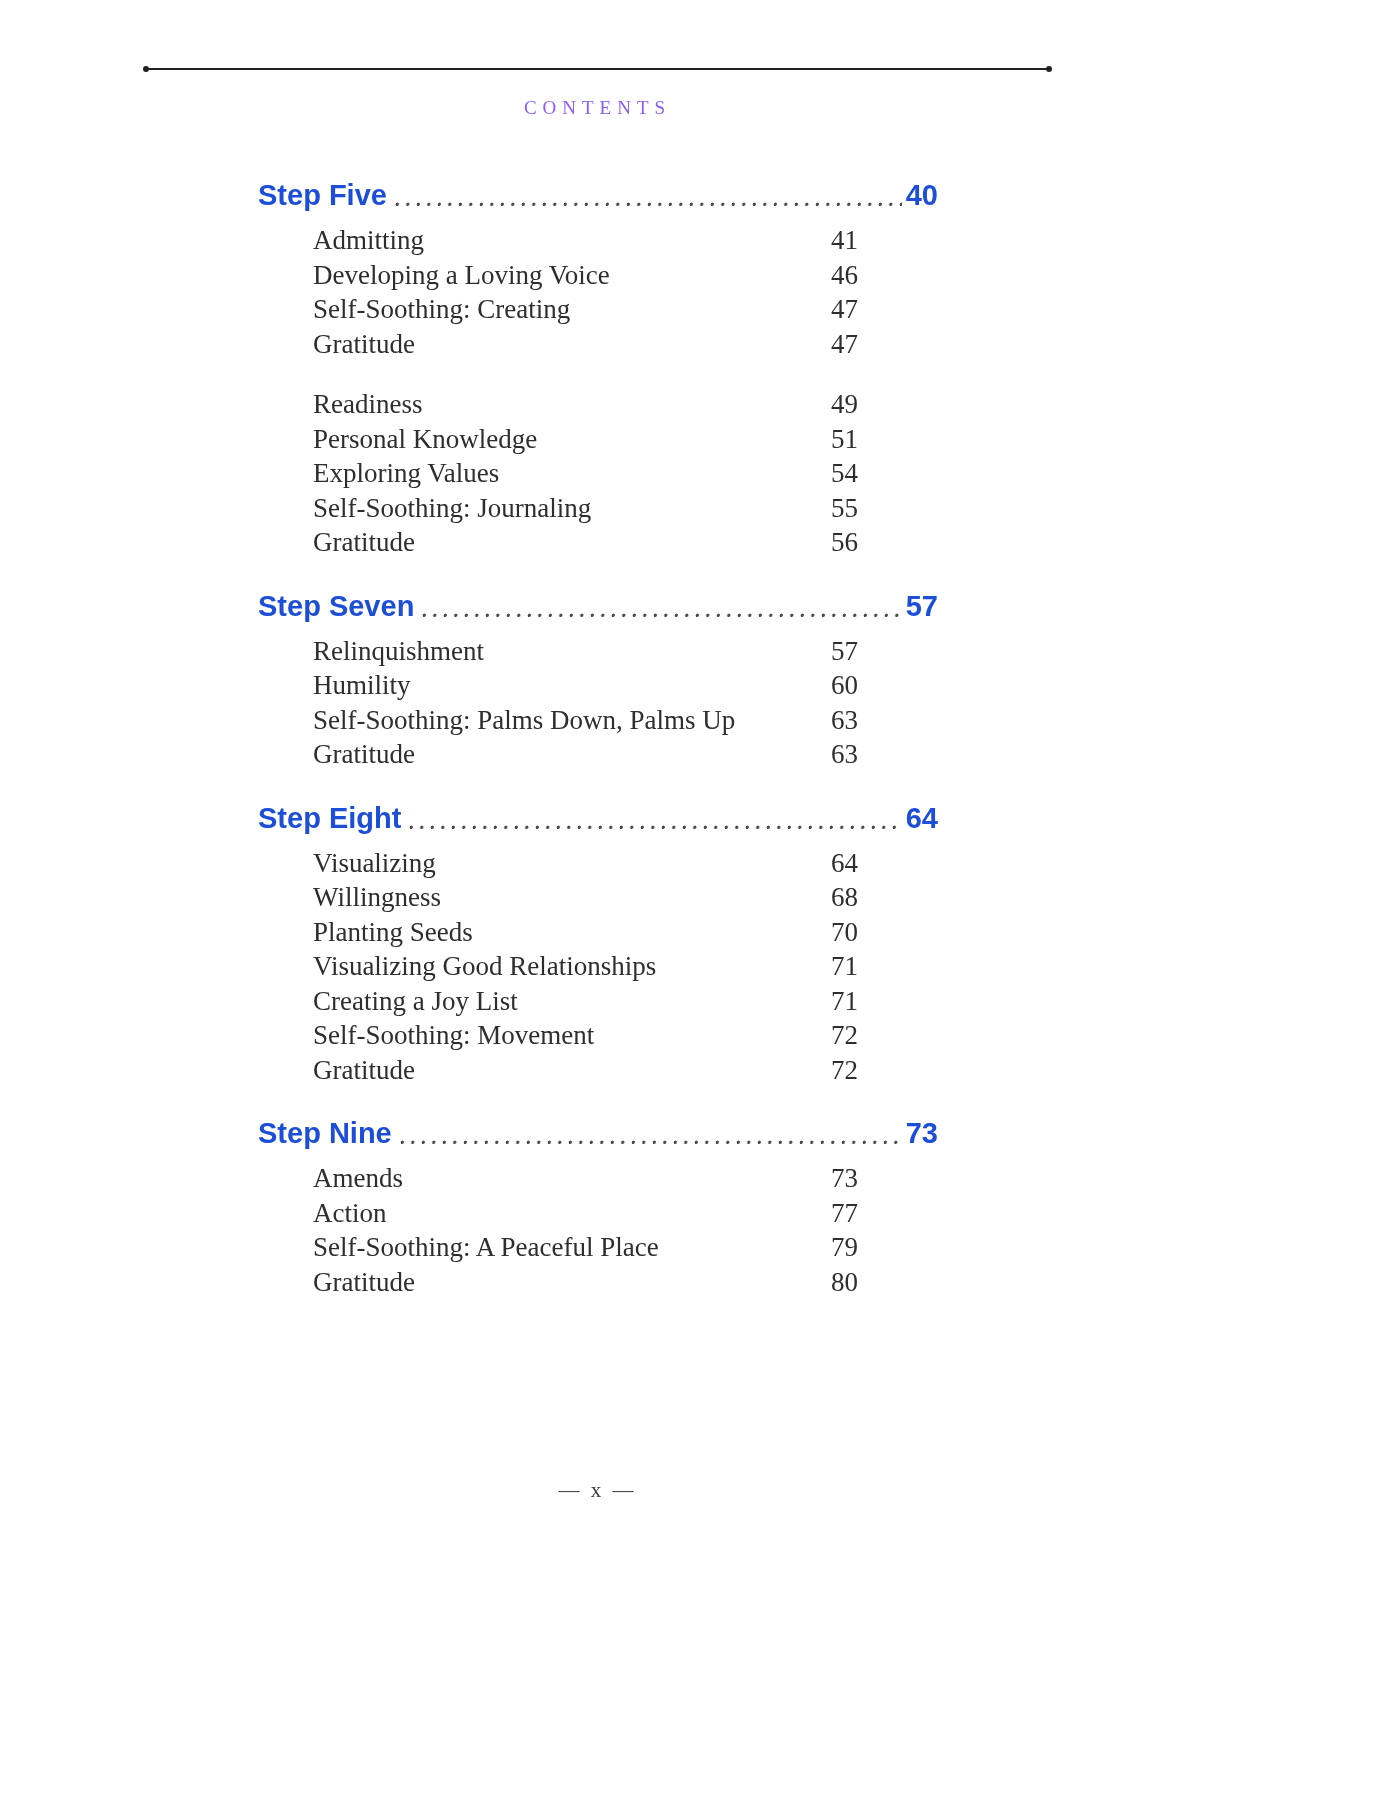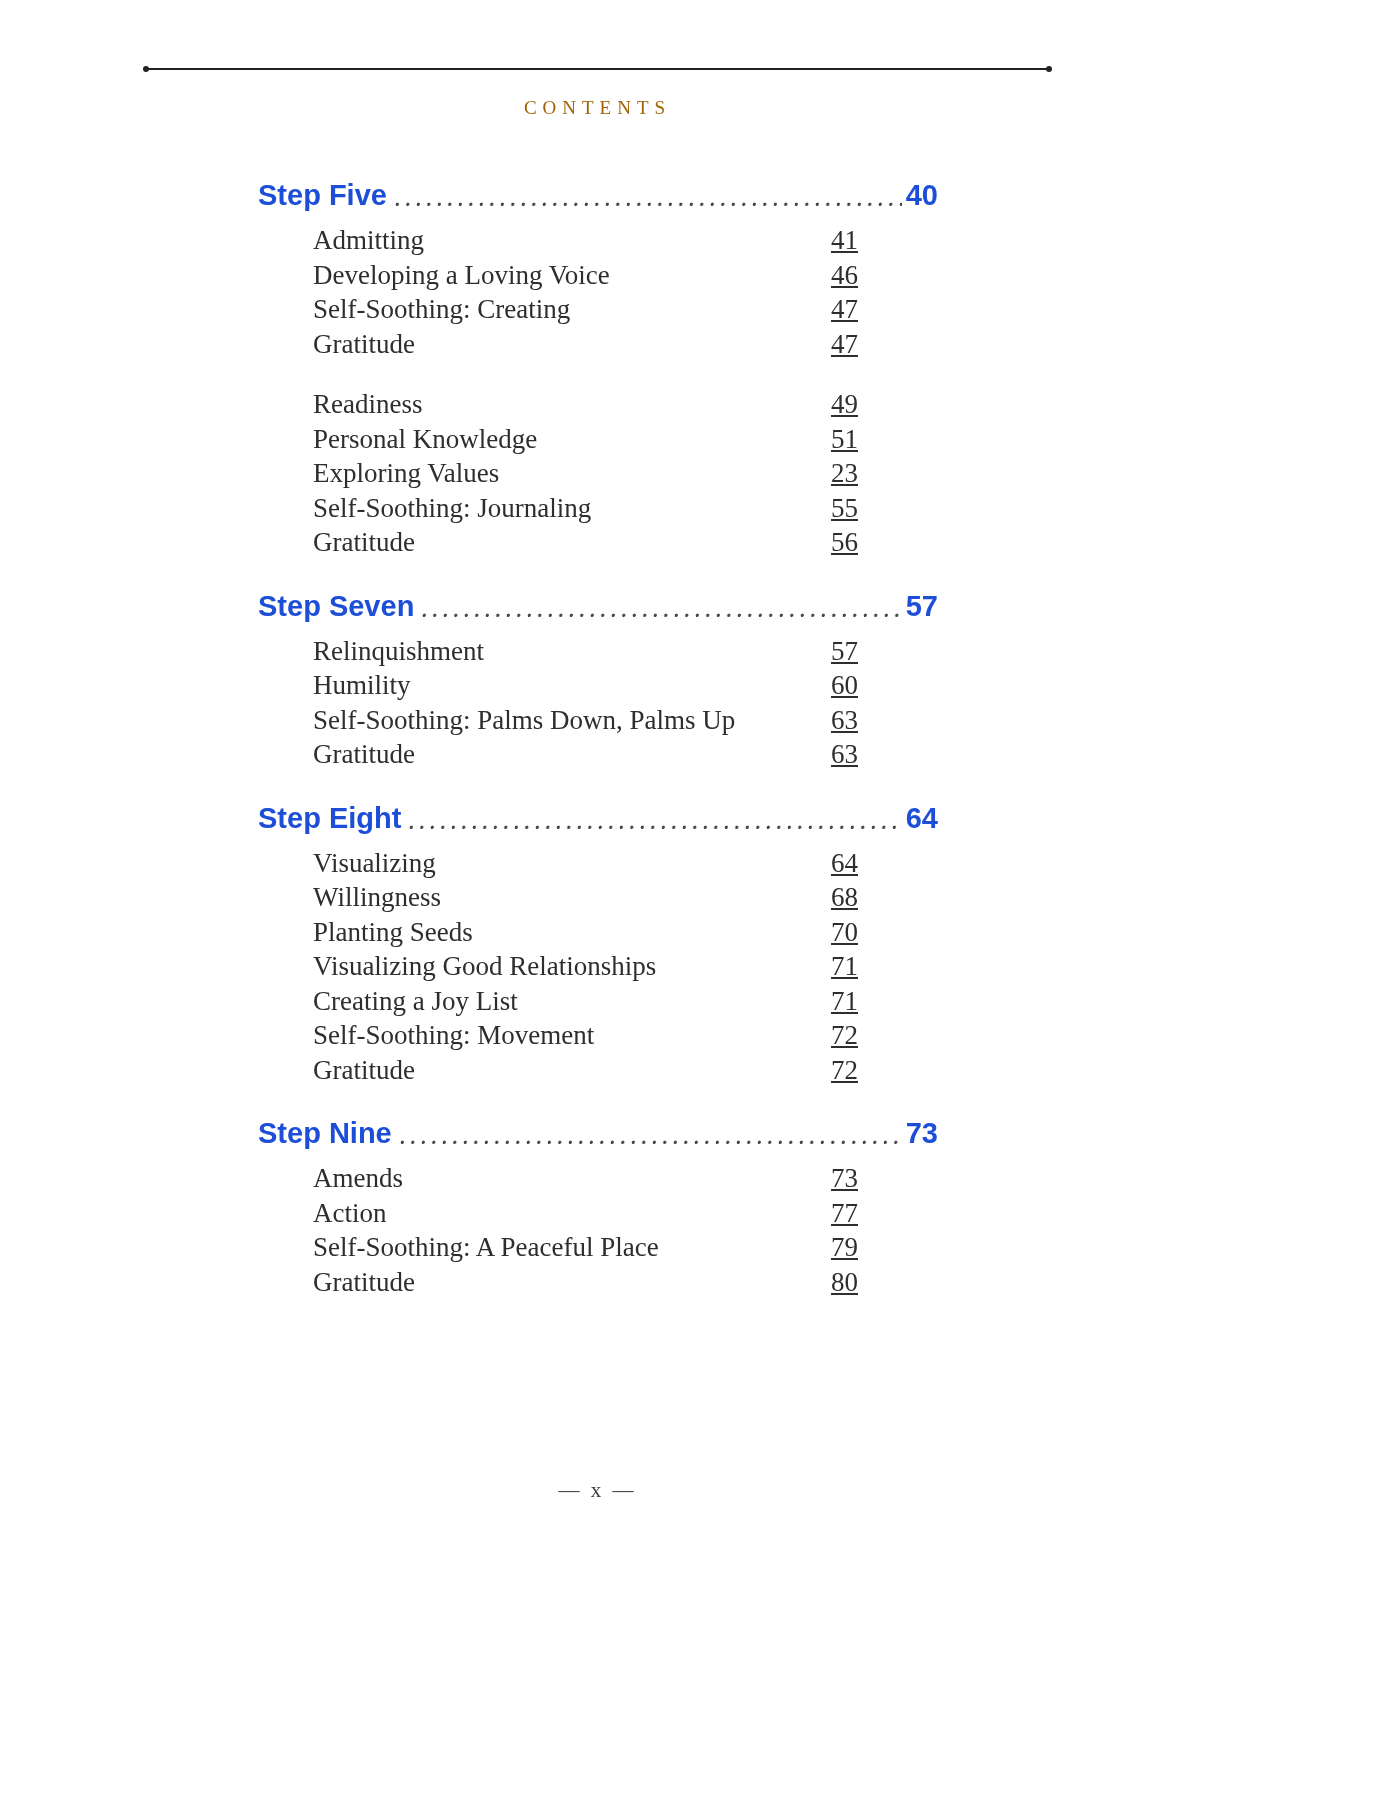--- a/index.html
+++ b/index.html
@@ -35,21 +35,21 @@
     border-radius: 50%;
     background: #222222;
   }
   .rule::before { left: -2px; }
   .rule::after { right: -2px; }
   .page-header {
     text-align: center;
     margin-top: 27px;
     font-size: 19px;
     letter-spacing: 6px;
-    color: #a16207;
+    color: #8b5cf6;
     font-family: "Liberation Serif", serif;
   }
   .toc {
     margin-left: 113px;
     width: 680px;
     margin-top: 56px;
   }
   .section { margin-top: 26px; }
   .section:first-child { margin-top: 0; }
   .section-row {
@@ -83,21 +83,20 @@
     width: 545px;
     font-size: 27px;
     line-height: 34.5px;
     color: #2e2e2e;
   }
   .entry-label { white-space: nowrap; }
   .entry-num {
     min-width: 60px;
     text-align: right;
     white-space: nowrap;
-    text-decoration: underline;
   }
   .page-footer {
     position: absolute;
     top: 1478px;
     left: 145px;
     width: 905px;
     text-align: center;
     font-size: 21px;
     letter-spacing: 3px;
     color: #3d3d3d;
@@ -147,21 +146,21 @@
     <span class="entry-num">49</span>
   </div>
 
   <div class="entry">
     <span class="entry-label">Personal Knowledge</span>
     <span class="entry-num">51</span>
   </div>
 
   <div class="entry">
     <span class="entry-label">Exploring Values</span>
-    <span class="entry-num">23</span>
+    <span class="entry-num">54</span>
   </div>
 
   <div class="entry">
     <span class="entry-label">Self-Soothing: Journaling</span>
     <span class="entry-num">55</span>
   </div>
 
   <div class="entry">
     <span class="entry-label">Gratitude</span>
     <span class="entry-num">56</span>

